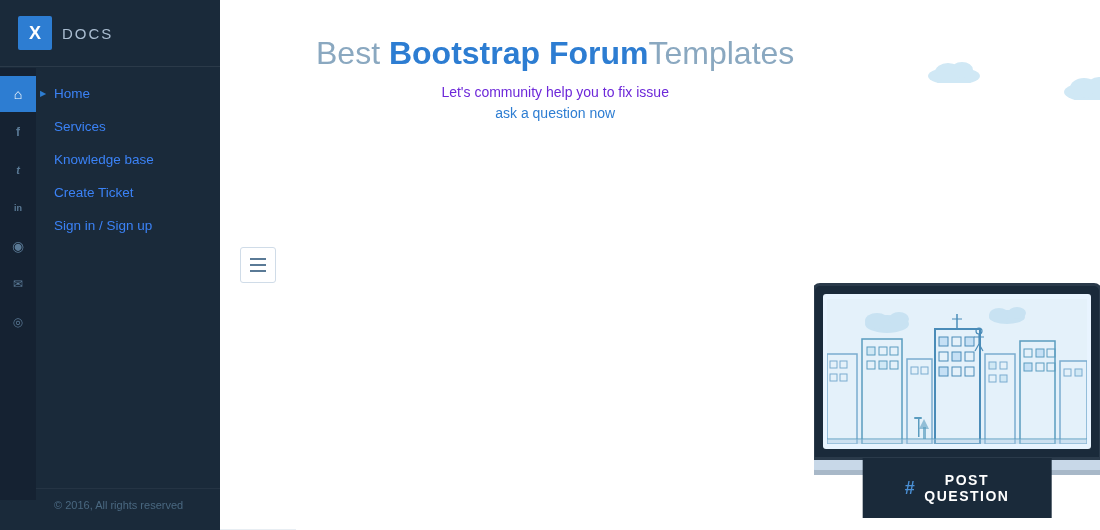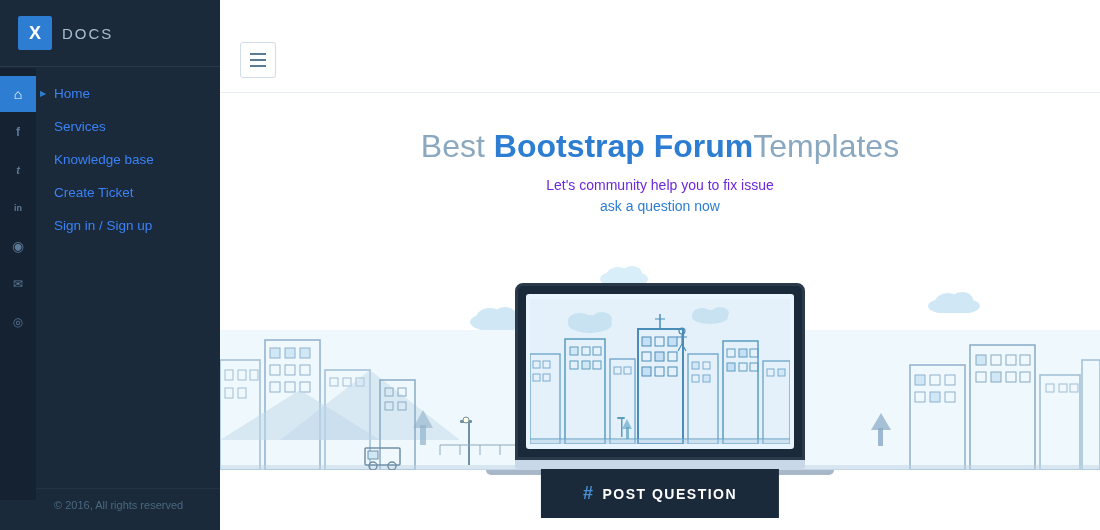--- a/index.html
+++ b/index.html
@@ -99,24 +99,23 @@
       color: #4a6880;
       font-size: 11px;
       border-top: 1px solid rgba(255,255,255,0.05);
     }
 
     
     .main-content {
       flex: 1;
       background: #ffffff;
       display: flex;
-      flex-direction: column;
+      flex-direction: row;
       position: relative;
       overflow: hidden;
-      margin-top: 28px;
     }
 
     
     .topbar {
       display: flex;
       align-items: center;
       padding: 14px 20px;
       border-bottom: 1px solid #e8eef3;
     }
     .menu-btn {

